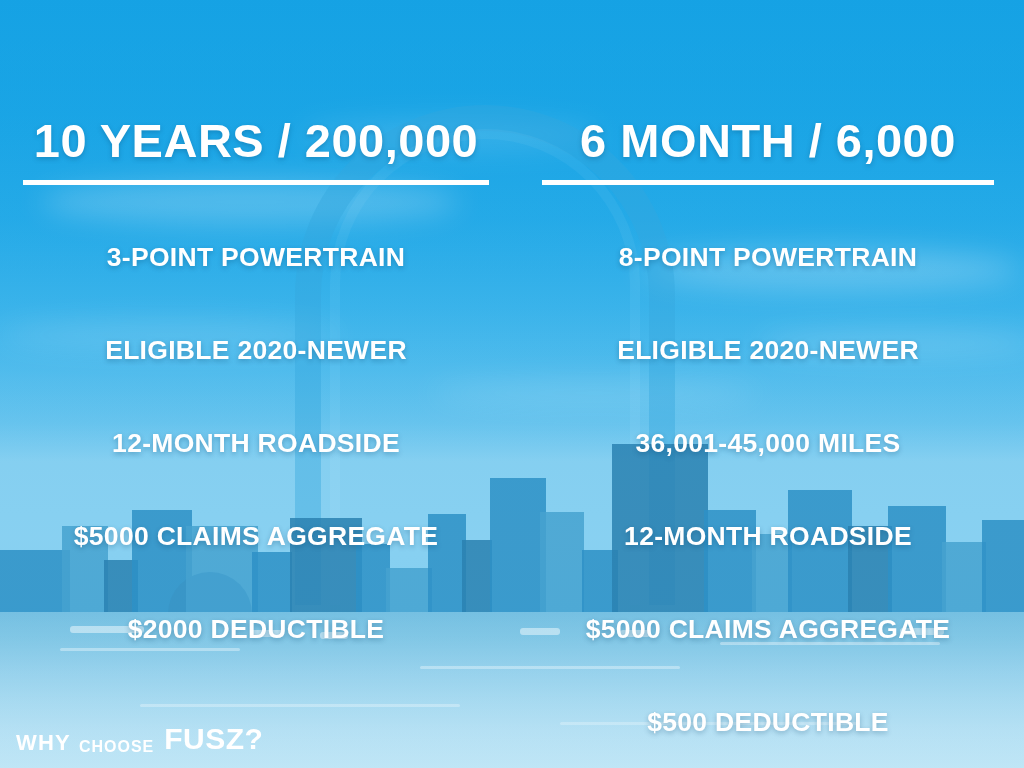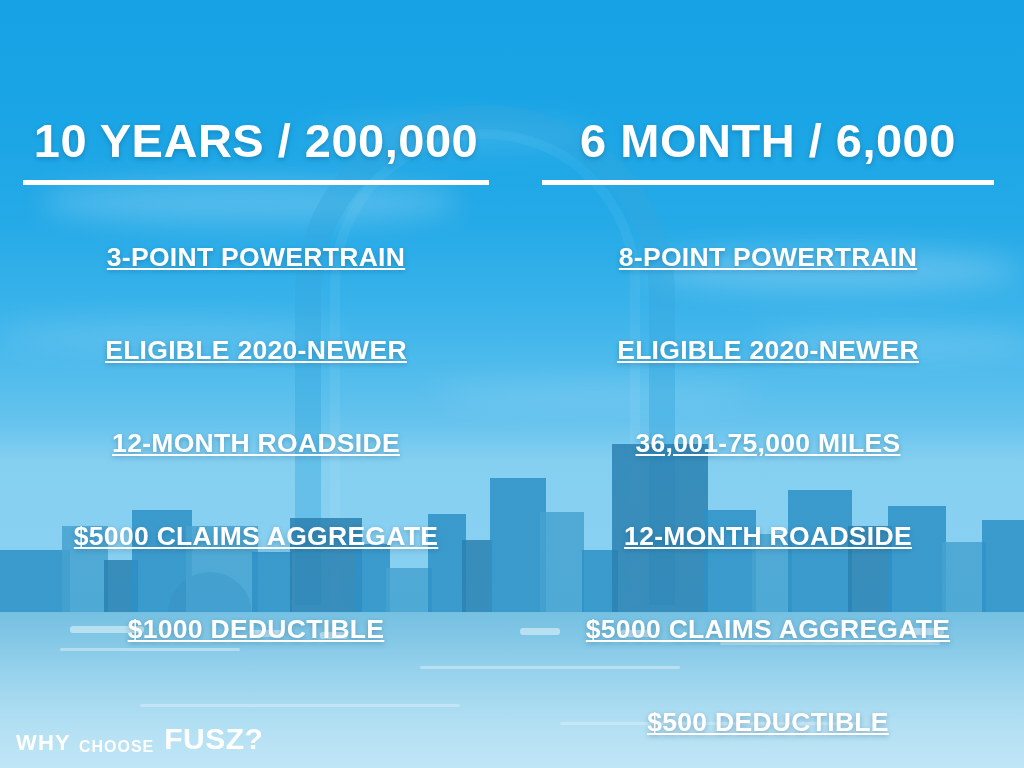--- a/index.html
+++ b/index.html
@@ -152,21 +152,20 @@
   .item {
     color: #ffffff;
     font-weight: bold;
     font-size: 26.5px;
     letter-spacing: 0.3px;
     text-align: center;
     white-space: nowrap;
     height: 93px;
     line-height: 93px;
     text-shadow: 0 2px 5px rgba(0,60,100,.30);
-    text-decoration: underline;
   }
 
   
   .footer {
     position: absolute;
     left: 16px;
     bottom: 12px;
     display: flex;
     align-items: flex-end;
     color: #ffffff;
@@ -238,29 +237,29 @@
   <div class="content">
     <div class="columns">
 
       <div class="col">
         <div class="col-title">10 YEARS / 200,000</div>
         <div class="col-rule"></div>
         <div class="item">3-POINT POWERTRAIN</div>
         <div class="item">ELIGIBLE 2020-NEWER</div>
         <div class="item">12-MONTH ROADSIDE</div>
         <div class="item">$5000 CLAIMS AGGREGATE</div>
-        <div class="item">$1000 DEDUCTIBLE</div>
+        <div class="item">$2000 DEDUCTIBLE</div>
       </div>
 
       <div class="col">
         <div class="col-title">6 MONTH / 6,000</div>
         <div class="col-rule right"></div>
         <div class="item">8-POINT POWERTRAIN</div>
         <div class="item">ELIGIBLE 2020-NEWER</div>
-        <div class="item">36,001-75,000 MILES</div>
+        <div class="item">36,001-45,000 MILES</div>
         <div class="item">12-MONTH ROADSIDE</div>
         <div class="item">$5000 CLAIMS AGGREGATE</div>
         <div class="item">$500 DEDUCTIBLE</div>
       </div>
 
     </div>
 
     <div class="footer">
       <span class="why">WHY</span>
       <span class="choose">CHOOSE</span>

